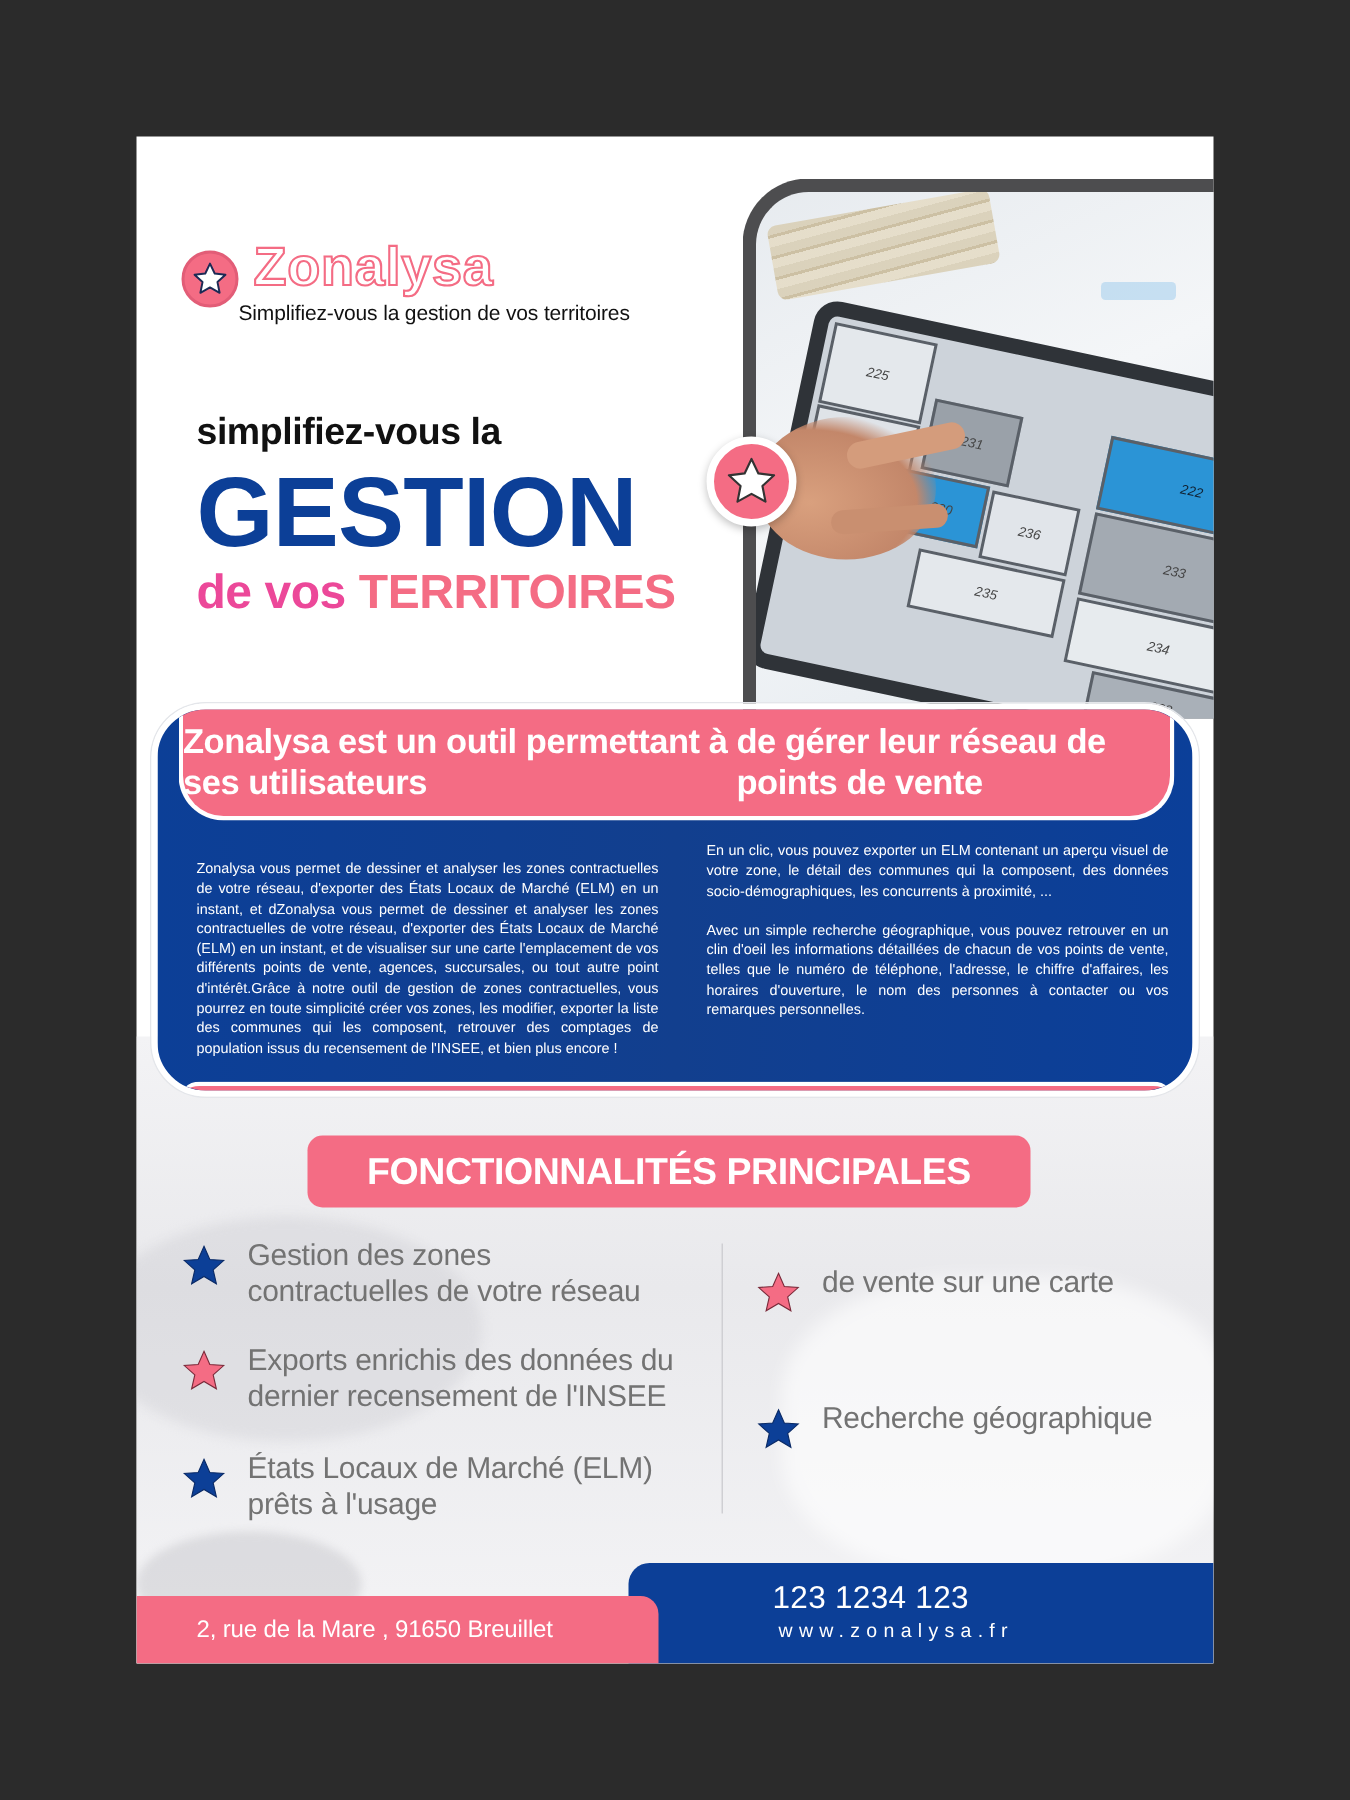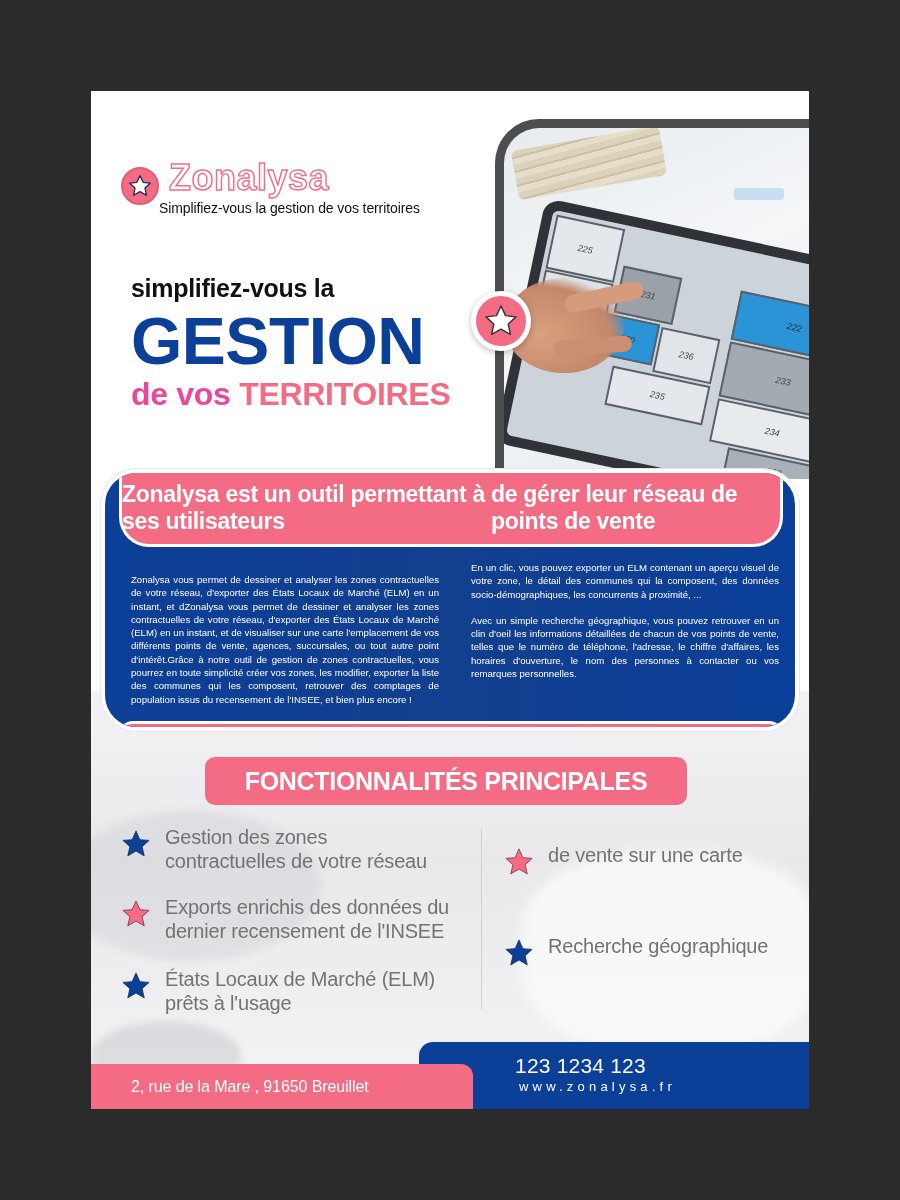--- a/index.html
+++ b/index.html
@@ -105,21 +105,21 @@
   .divider { position: absolute; left: 390px; top: 738px; width: 1px; height: 180px; background: #cfcfd3; z-index: 2; }
 
   
   .footer-blue {
     position: absolute; left: 328px; top: 951px; width: 390px; height: 67px;
     background: #0c3f97; border-radius: 14px 0 0 0; z-index: 2;
   }
   .footer-phone { position: absolute; left: 96px; top: 12px; color: #fff; font-size: 21px; line-height: 24px; letter-spacing: 0.2px; }
   .footer-web { position: absolute; left: 100px; top: 37px; color: #fff; font-size: 13px; letter-spacing: 4.2px; }
   .footer-pink {
-    position: absolute; left: 0; top: 973px; width: 382px; height: 45px;
+    position: absolute; left: 0; top: 973px; width: 348px; height: 45px;
     background: #f46c84; border-radius: 0 12px 0 0; z-index: 3;
     display: flex; align-items: center; padding-left: 40px;
   }
   .footer-address { color: #fff; font-size: 16px; letter-spacing: -0.1px; }
 </style>
 </head>
 <body>
 
 <div class="flyer">
 

